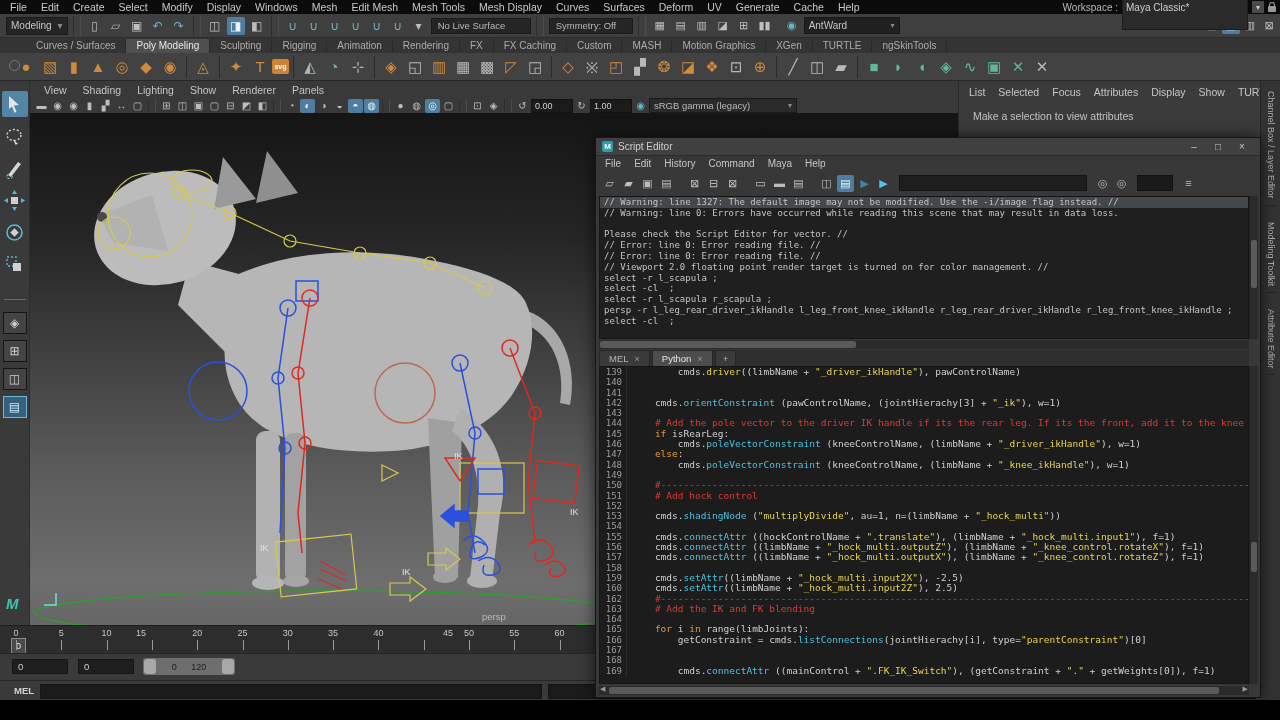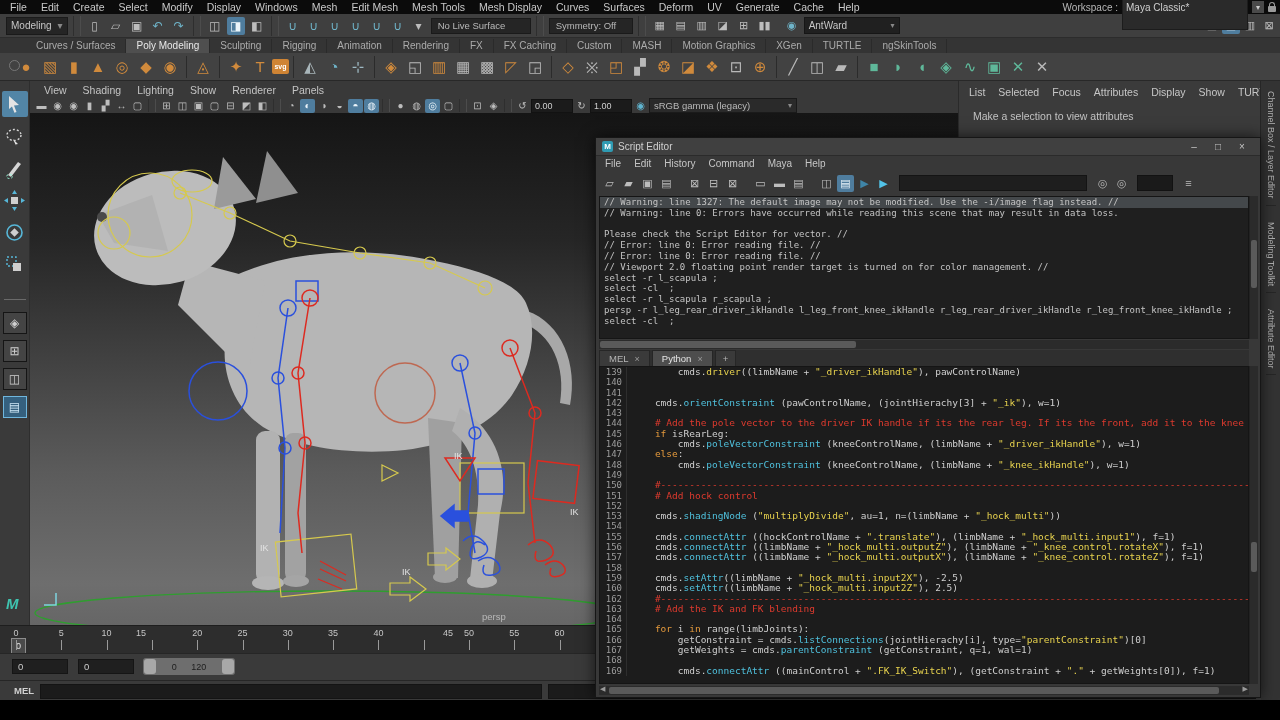--- a/index.html
+++ b/index.html
@@ -655,21 +655,21 @@
         <div class="crow"><span class="ln">156</span><pre class="ct"><span class="tp">    cmds.</span><span class="tf">connectAttr</span><span class="tp"> ((limbName + </span><span class="ts">"_hock_multi.outputZ"</span><span class="tp">), (limbName + </span><span class="ts">"_knee_control.rotateX"</span><span class="tp">), f=1)</span></pre></div>
         <div class="crow"><span class="ln">157</span><pre class="ct"><span class="tp">    cmds.</span><span class="tf">connectAttr</span><span class="tp"> ((limbName + </span><span class="ts">"_hock_multi.outputX"</span><span class="tp">), (limbName + </span><span class="ts">"_knee_control.rotateZ"</span><span class="tp">), f=1)</span></pre></div>
         <div class="crow"><span class="ln">158</span><pre class="ct"> </pre></div>
         <div class="crow"><span class="ln">159</span><pre class="ct"><span class="tp">    cmds.</span><span class="tf">setAttr</span><span class="tp">((limbName + </span><span class="ts">"_hock_multi.input2X"</span><span class="tp">), -2.5)</span></pre></div>
         <div class="crow"><span class="ln">160</span><pre class="ct"><span class="tp">    cmds.</span><span class="tf">setAttr</span><span class="tp">((limbName + </span><span class="ts">"_hock_multi.input2Z"</span><span class="tp">), 2.5)</span></pre></div>
         <div class="crow"><span class="ln">162</span><pre class="ct"><span class="tc">    #--------------------------------------------------------------------------------------------------------------------------------------------</span></pre></div>
         <div class="crow"><span class="ln">163</span><pre class="ct"><span class="tc">    # Add the IK and FK blending</span></pre></div>
         <div class="crow"><span class="ln">164</span><pre class="ct"> </pre></div>
         <div class="crow"><span class="ln">165</span><pre class="ct"><span class="tk">    for</span><span class="tp"> i </span><span class="tk">in</span><span class="tp"> range(limbJoints):</span></pre></div>
         <div class="crow"><span class="ln">166</span><pre class="ct"><span class="tp">        getConstraint = cmds.</span><span class="tf">listConnections</span><span class="tp">(jointHierachy[i], type=</span><span class="ts">"parentConstraint"</span><span class="tp">)[0]</span></pre></div>
-        <div class="crow"><span class="ln">167</span><pre class="ct"><span class="tp">        getWeights = cmds.</span><span class="tf">parentConstraint</span><span class="tp"> (getConstraint, q=1, wal=1)</span></pre></div>
+        <div class="crow"><span class="ln">167</span></div>
         <div class="crow"><span class="ln">168</span><pre class="ct"> </pre></div>
         <div class="crow"><span class="ln">169</span><pre class="ct"><span class="tp">        cmds.</span><span class="tf">connectAttr</span><span class="tp"> ((mainControl + </span><span class="ts">".FK_IK_Switch"</span><span class="tp">), (getConstraint + </span><span class="ts">"."</span><span class="tp"> + getWeights[0]), f=1)</span></pre></div>
       </div>
     <div class="vscroll" style="right:2px;top:228px;height:318px">
       <div class="thumb" style="top:176px;height:30px"></div>
     </div>
     <div class="hscroll" style="left:3px;top:548px;width:650px">
       <span style="position:absolute;left:1px;top:-1px;color:#999;font-size:7px">◀</span>
       <div class="hthumb" style="left:10px;width:610px"></div>
       <span style="position:absolute;right:1px;top:-1px;color:#999;font-size:7px">▶</span>

